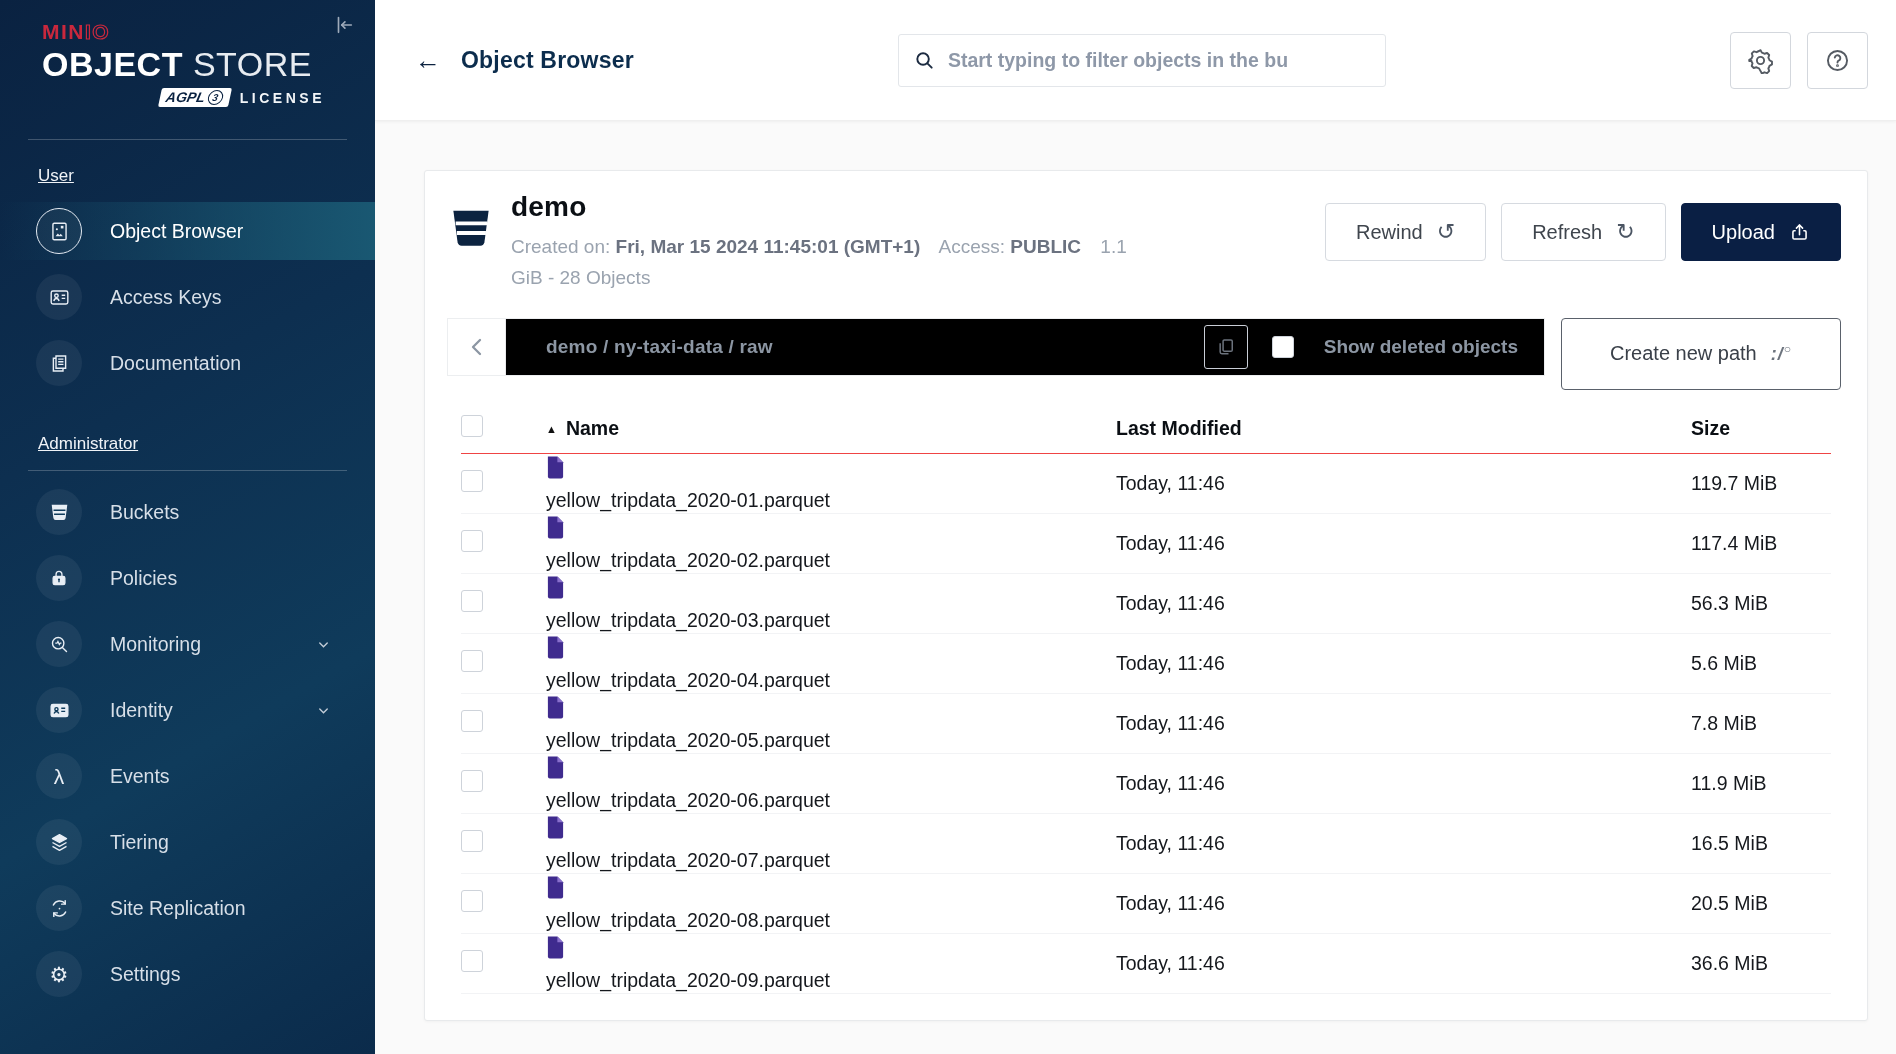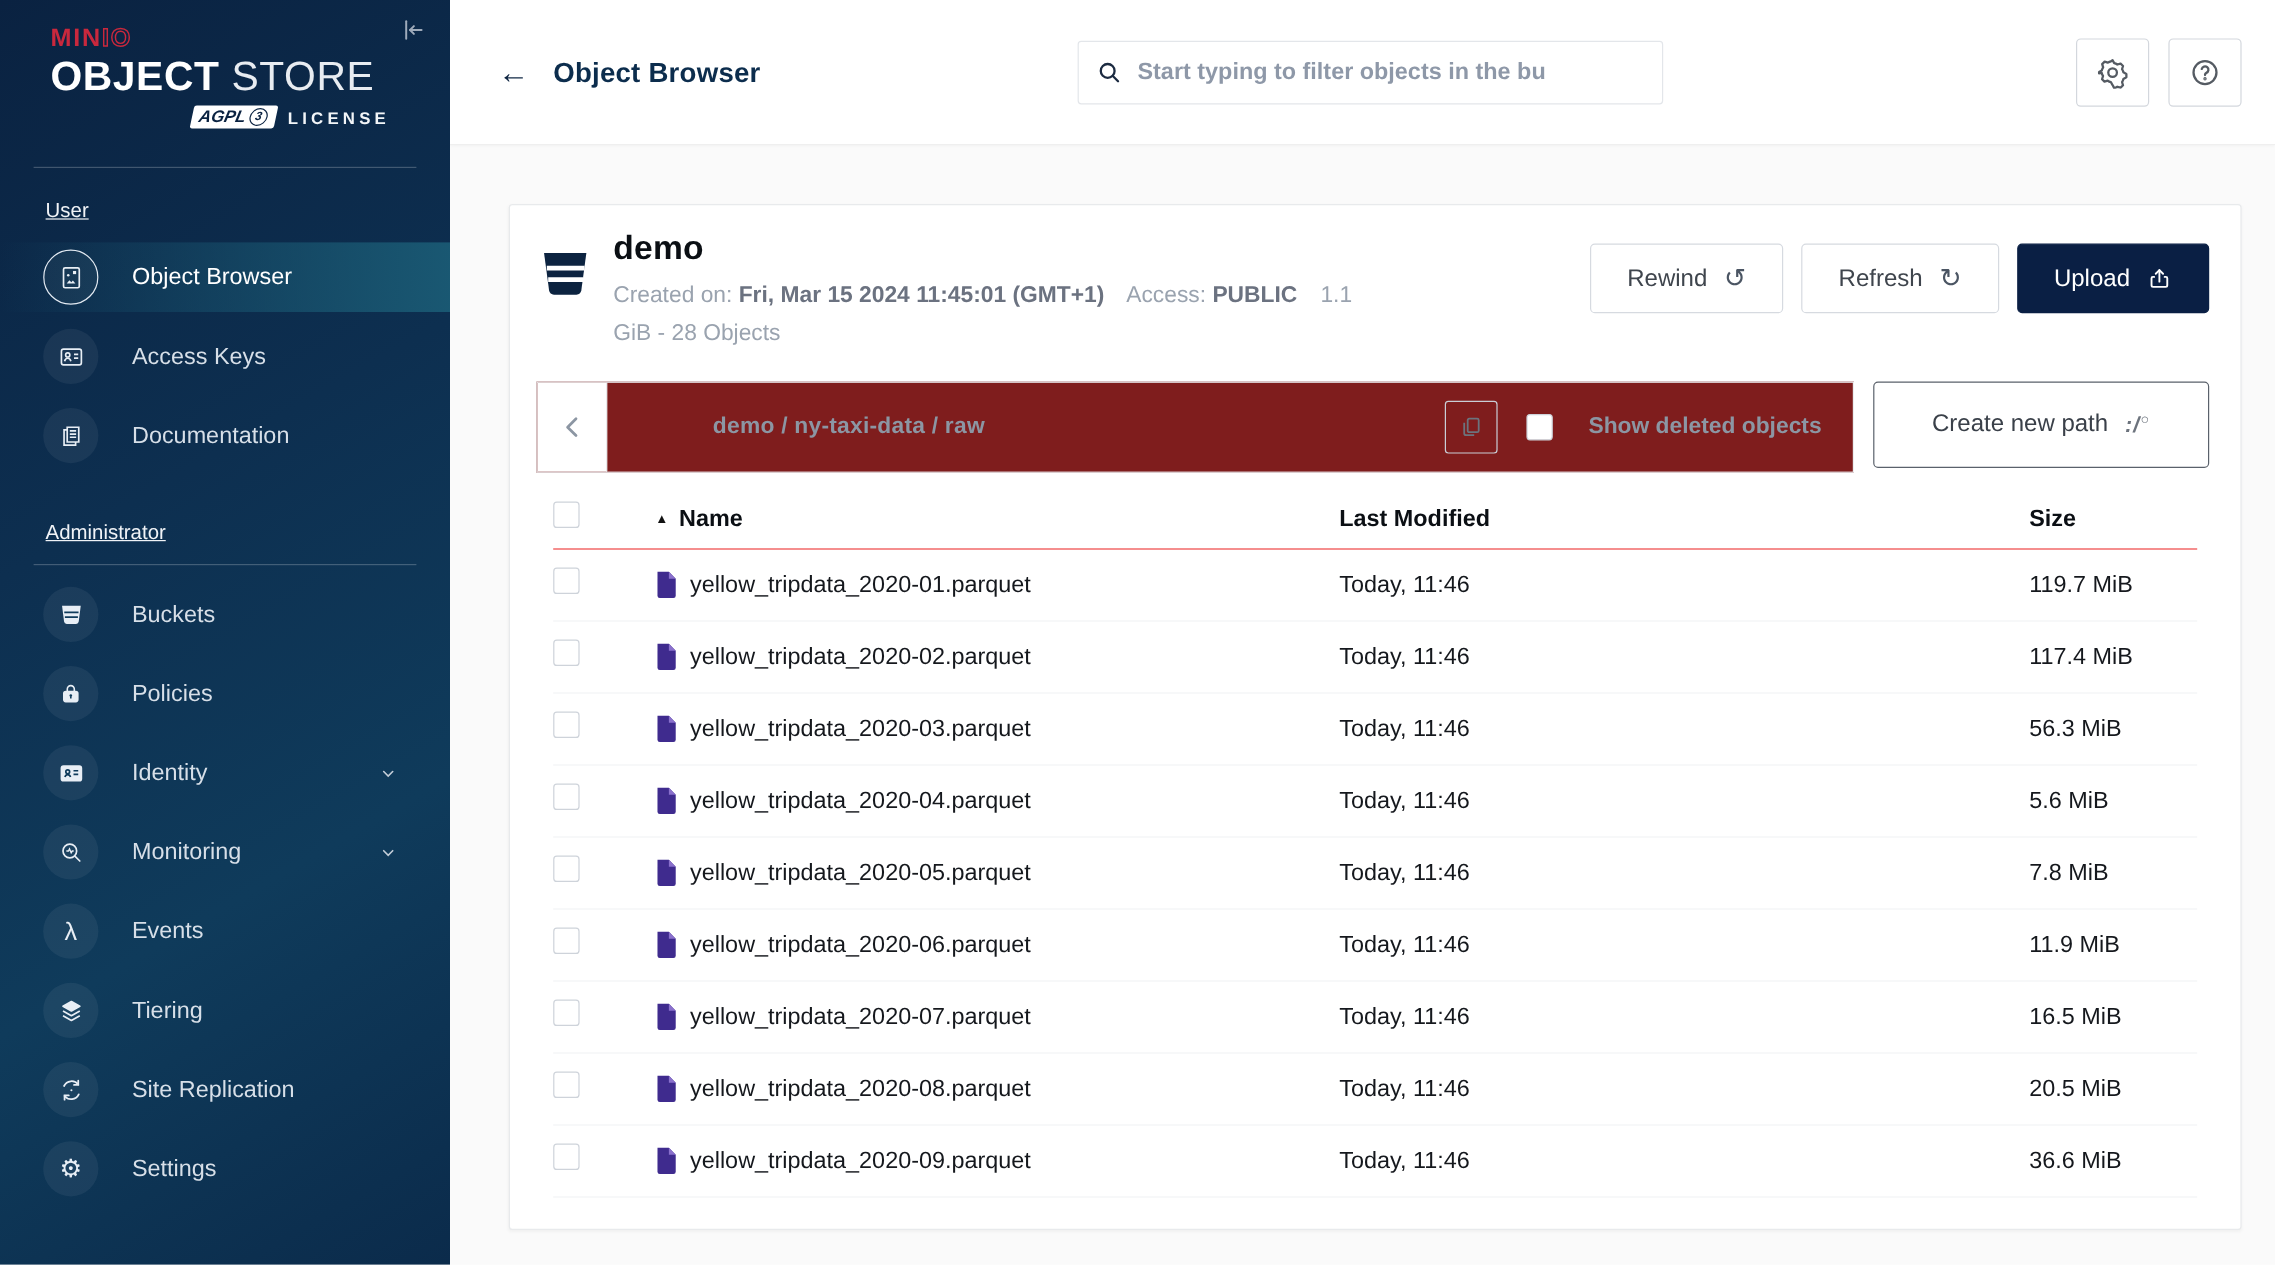--- a/index.html
+++ b/index.html
@@ -55,38 +55,38 @@
   .bucket-info { margin-top:8px; font-size:19px; line-height:1.65; color:#9aa3af; }
   .bucket-info b { color:#6b7280; font-weight:700; }
   .bucket-info .seg { margin-right:14px; }
   .bucket-actions { margin-left:auto; display:flex; gap:15px; padding-top:12px; }
   .btn { height:58px; border-radius:4px; border:1px solid #d6dae0; background:#fff; color:#3f454d; font-size:20px; display:inline-flex; align-items:center; justify-content:center; gap:14px; padding:0 30px; cursor:pointer; font-family:"Liberation Sans",sans-serif; }
   .btn .bicon { font-size:22px; color:#4b5563; line-height:1; }
   .btn.primary { background:#0a1f44; border-color:#0a1f44; color:#fff; }
   .btn.primary .bicon { color:#fff; }
 
   .browse-bar { display:flex; margin-top:24px; }
-  .crumb-strip { flex:1; display:flex; align-items:center; background:#7f1d1d; border:1px solid #eceef0; height:76px; margin-right:16px;gap:48px; }
+  .crumb-strip { flex:1; display:flex; align-items:center; background:#000000; border:1px solid #eceef0; height:58px; margin-right:16px; }
   .crumb-back { width:58px; height:100%; background:#fff; border-right:1px solid #e9e9eb; display:flex; align-items:center; justify-content:center; cursor:pointer; color:#8c96a3; }
   .crumb-path { padding-left:40px; font-size:19px; font-weight:700; color:#8c96a3; letter-spacing:.2px; }
   .crumb-right { margin-left:auto; display:flex; align-items:center; gap:24px; padding-right:26px; }
   .copy-btn { width:44px; height:44px; border:1px solid #c9ced6; border-radius:3px; display:flex; align-items:center; justify-content:center; color:#6c737d; background:transparent; cursor:pointer; }
   .toggle-wrap { display:flex; align-items:center; gap:14px; }
   .cbx { width:22px; height:22px; border:1px solid #ced3da; border-radius:3px; background:#fff; appearance:none; cursor:pointer; }
   .toggle-label { font-size:19px; font-weight:700; color:#8c96a3;margin-left:16px; }
   .create-path-btn { width:280px; height:72px; border:1px solid #5a616b; border-radius:4px; background:#fff; color:#3a4049; font-size:20px; display:flex; align-items:center; justify-content:center; gap:14px; cursor:pointer; font-family:"Liberation Sans",sans-serif; }
   .path-icon { font-size:18px; font-weight:700; font-style:italic; color:#6c737d; letter-spacing:1px; }
   .path-icon .dot { font-size:12px; vertical-align:super; }
 
   .obj-table { margin:14px 10px 0 14px; }
   .trow { display:grid; grid-template-columns:85px 570px 575px 1fr; align-items:center; }
   .thead { height:50px; border-bottom:1px solid #ef4444; font-weight:700; color:#0b0f14; font-size:19.5px; }
   .sort-tri { font-size:11px; margin-right:9px; color:#111; vertical-align:2px; }
   .tbody .trow { height:60px; border-bottom:1px solid #f2f3f5; font-size:19.5px; color:#15181d; cursor:pointer; }
-  .name-cell { display:flex; align-items:flex-end; gap:10px; }
+  .name-cell { display:flex; align-items:flex-start; gap:10px;flex-direction:column; }
   .file-badge { flex:0 0 19px; display:flex; }
 </style>
 </head>
 <body>
 
 <div class="app">
 
   <aside class="sidebar">
     <div class="collapse-btn">
       <svg width="22" height="22" viewBox="0 0 24 24" fill="none" stroke="#b9c2cf" stroke-width="1.8" stroke-linecap="round" stroke-linejoin="round">
@@ -166,42 +166,42 @@
               <path d="M8.5 10V7.5a3.5 3.5 0 0 1 7 0V10"></path>
               <circle cx="12" cy="14" r="1.3" fill="#0f3b5b" stroke="none"></circle>
               <path d="M12 15v2" stroke="#0f3b5b"></path>
             </svg>
         </span>
         <span class="menu-label">Policies</span>
       </div>
       <div class="menu-item">
         <span class="icon-circle">
           <svg width="21" height="21" viewBox="0 0 24 24" fill="none" stroke="currentColor" stroke-width="1.6">
+              <circle cx="10.5" cy="10.5" r="6.5"></circle>
+              <path d="M15.3 15.3 20 20" stroke-linecap="round"></path>
+              <path d="M7.2 10.5h2l1-2 1.6 3.6 1-1.6h1.4" stroke-width="1.3"></path>
+            </svg>
+        </span>
+        <span class="menu-label">Monitoring</span>
+        <span class="menu-chevron">
+            <svg width="15" height="15" viewBox="0 0 24 24" fill="none" stroke="currentColor" stroke-width="2.2" stroke-linecap="round">
+              <path d="M6 9.5l6 6 6-6"></path>
+            </svg>
+          </span>
+      </div>
+      <div class="menu-item">
+        <span class="icon-circle">
+          <svg width="21" height="21" viewBox="0 0 24 24" fill="none" stroke="currentColor" stroke-width="1.6">
               <rect x="2.5" y="5" width="19" height="14" rx="2" fill="currentColor"></rect>
               <circle cx="8.5" cy="10.5" r="1.8" stroke="#0f3b5b"></circle>
               <path d="M5.8 15.5c.5-1.6 1.5-2.3 2.7-2.3s2.2.7 2.7 2.3" stroke="#0f3b5b"></path>
               <path d="M14 9.5h4.5M14 13h4.5" stroke="#0f3b5b"></path>
             </svg>
         </span>
         <span class="menu-label">Identity</span>
-        <span class="menu-chevron">
-            <svg width="15" height="15" viewBox="0 0 24 24" fill="none" stroke="currentColor" stroke-width="2.2" stroke-linecap="round">
-              <path d="M6 9.5l6 6 6-6"></path>
-            </svg>
-          </span>
-      </div>
-      <div class="menu-item">
-        <span class="icon-circle">
-          <svg width="21" height="21" viewBox="0 0 24 24" fill="none" stroke="currentColor" stroke-width="1.6">
-              <circle cx="10.5" cy="10.5" r="6.5"></circle>
-              <path d="M15.3 15.3 20 20" stroke-linecap="round"></path>
-              <path d="M7.2 10.5h2l1-2 1.6 3.6 1-1.6h1.4" stroke-width="1.3"></path>
-            </svg>
-        </span>
-        <span class="menu-label">Monitoring</span>
         <span class="menu-chevron">
             <svg width="15" height="15" viewBox="0 0 24 24" fill="none" stroke="currentColor" stroke-width="2.2" stroke-linecap="round">
               <path d="M6 9.5l6 6 6-6"></path>
             </svg>
           </span>
       </div>
       <div class="menu-item">
         <span class="icon-circle">
             <i class="glyph-icon">λ</i>
           </span>

